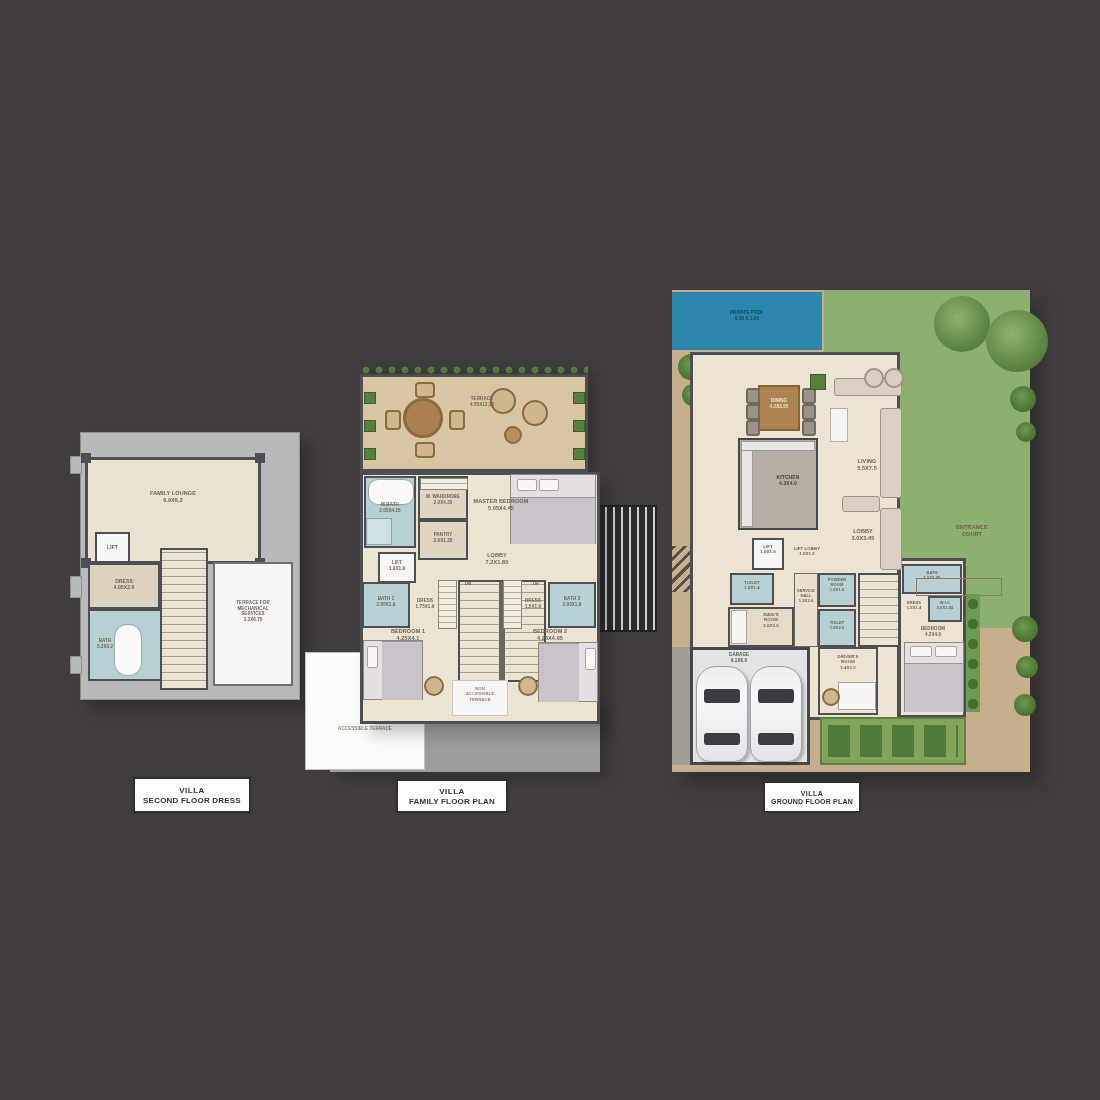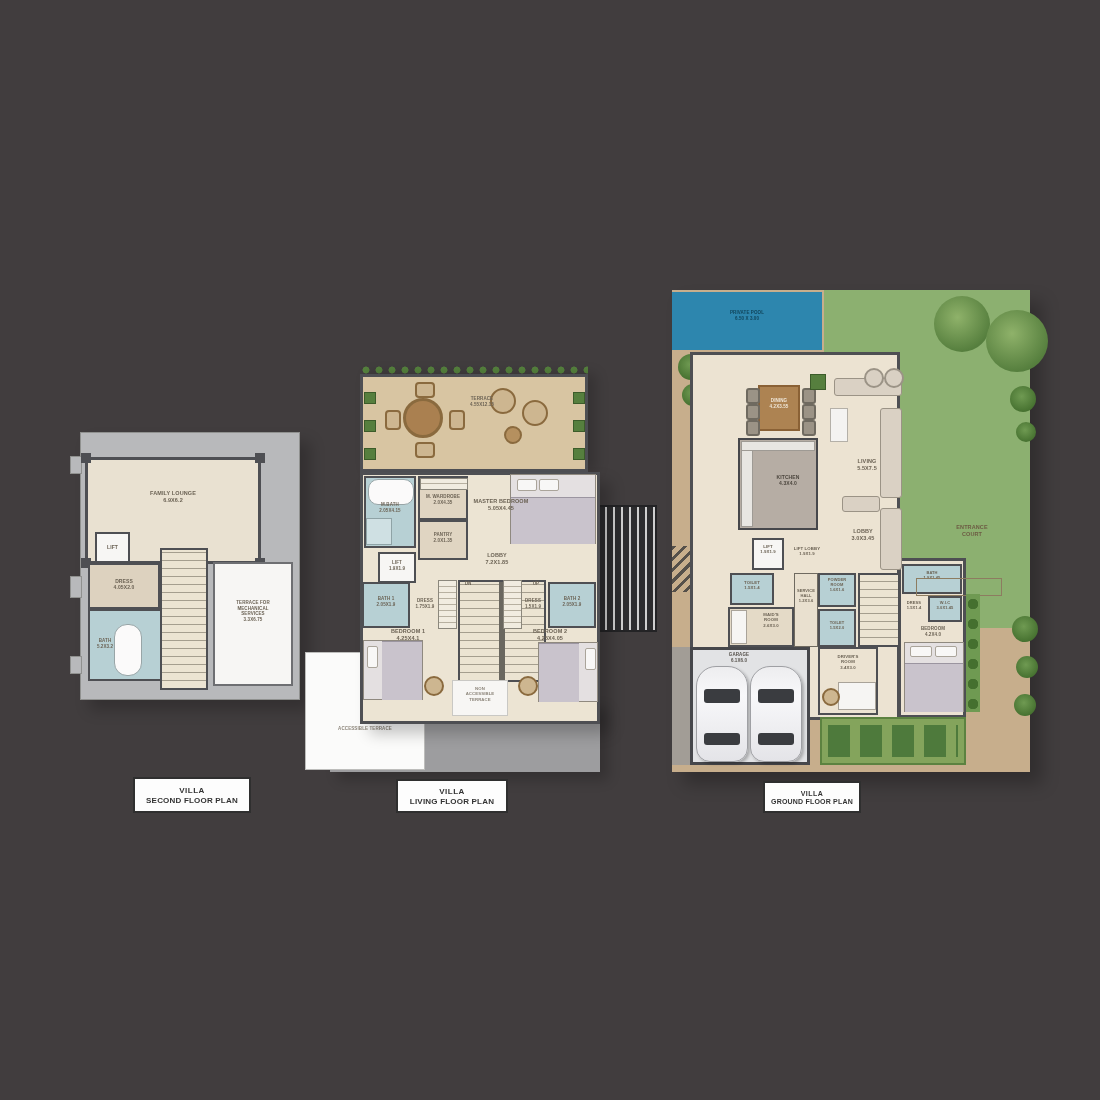--- a/index.html
+++ b/index.html
@@ -77,21 +77,21 @@
 
     <div class="room white" style="left:145px;top:134px;width:80px;height:124px;border-color:#6e6f72;border-width:2px;"></div>
     <div class="lbl" style="left:150px;top:172px;width:70px;font-size:4.5px;">TERRACE FOR
 MECHANICAL
 SERVICES
 3.3x6.75</div>
   </div>
 
   <div class="caption" style="left:133px;top:777px;width:114px;height:32px;">
     <span class="l1">VILLA</span>
-    <span class="l2">SECOND FLOOR PLAN</span>
+    <span class="l2">SECOND FLOOR DRESS</span>
   </div>
 
   <div class="plan" style="left:352px;top:362px;width:252px;height:412px;">
 
     <div class="abs" style="left:-22px;top:338px;width:270px;height:72px;background:#9d9d9f;box-shadow:8px 8px 12px rgba(0,0,0,.2);"></div>
     <div class="abs" style="left:-47px;top:290px;width:120px;height:118px;background:#fbfbfa;border:1px solid #bdbdbb;"></div>
     <div class="lbl" style="left:-44px;top:358px;width:114px;font-size:4.5px;color:#8c857a;">NON
 ACCESSIBLE TERRACE</div>
 
     <div class="abs" style="left:213px;top:143px;width:92px;height:127px;background:repeating-linear-gradient(90deg,#2c2c2e 0 6px,#cfcfcf 6px 8px);border:2px solid #232325;"></div>
@@ -182,21 +182,21 @@
     <div class="chaircirc" style="left:166px;top:314px;width:16px;height:16px;"></div>
 
     <div class="room white" style="left:100px;top:318px;width:56px;height:36px;border-color:#c9c8c4;border-width:1px;"></div>
     <div class="lbl" style="left:102px;top:324px;width:52px;font-size:4.3px;color:#8c857a;">NON
 ACCESSIBLE
 TERRACE</div>
   </div>
 
   <div class="caption" style="left:396px;top:779px;width:108px;height:30px;">
     <span class="l1">VILLA</span>
-    <span class="l2">LIVING FLOOR PLAN</span>
+    <span class="l2">FAMILY FLOOR PLAN</span>
   </div>
 
   <div class="plan" style="left:672px;top:290px;width:358px;height:482px;">
     <div class="abs" style="left:0;top:0;width:358px;height:482px;background:#c7ae8c;box-shadow:12px 12px 16px rgba(0,0,0,.25);"></div>
     <div class="abs" style="left:0;top:2px;width:150px;height:58px;background:#2d86ae;"></div>
     <div class="lbl" style="left:34px;top:20px;width:82px;font-size:4.5px;color:#10445a;">PRIVATE POOL
 6.50 x 3.00</div>
     <div class="abs" style="left:152px;top:0;width:206px;height:338px;background:#8cb070;"></div>
     <div class="tree" style="left:262px;top:6px;width:56px;height:56px;"></div>
     <div class="tree" style="left:314px;top:20px;width:62px;height:62px;"></div>

